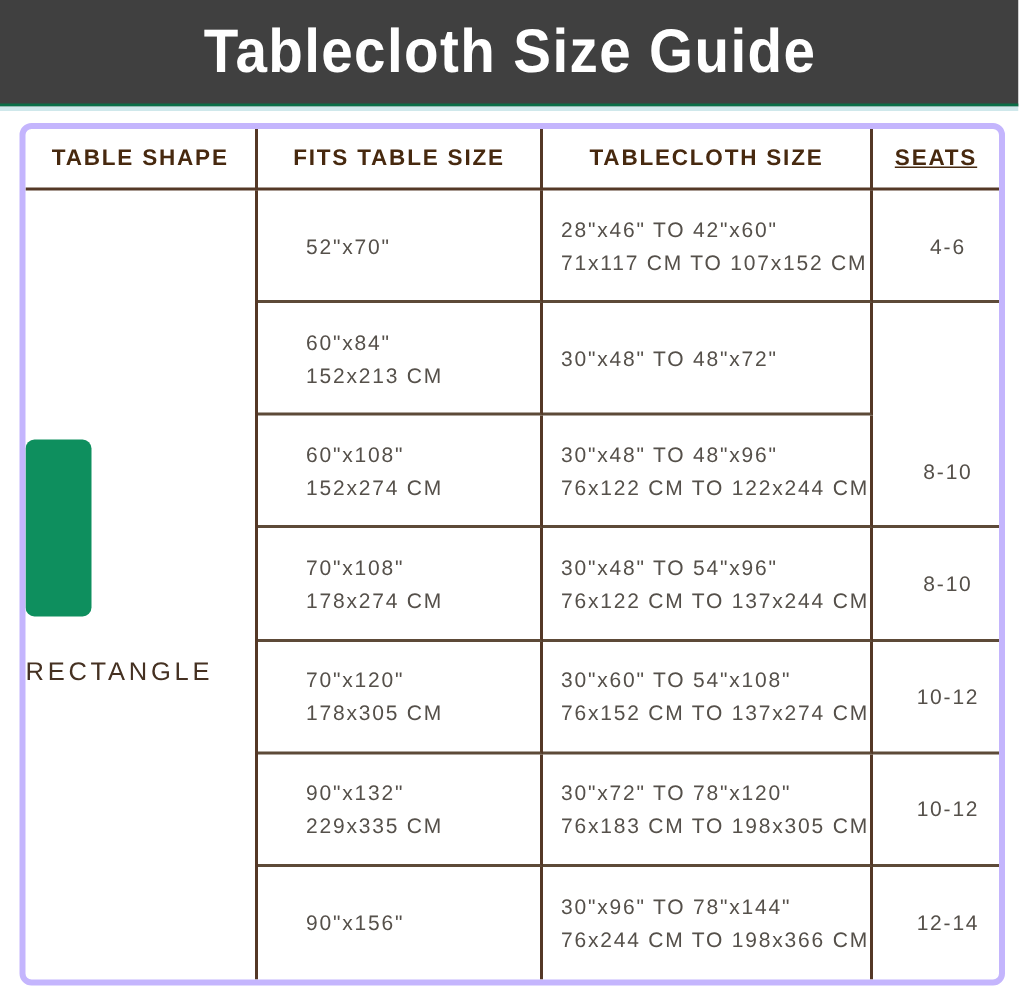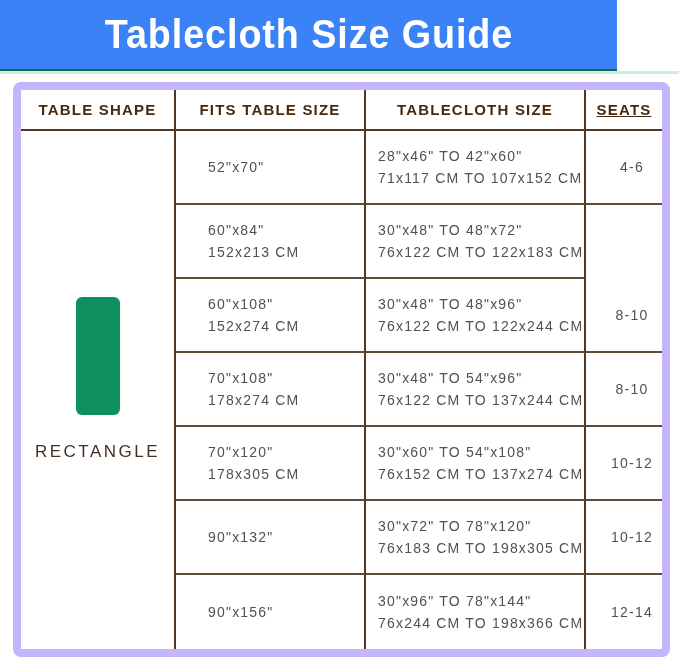--- a/index.html
+++ b/index.html
@@ -5,43 +5,43 @@
   * { box-sizing: border-box; }
   html, body {
     margin: 0; padding: 0;
     width: 679px; height: 663px;
     background: #ffffff;
     font-family: "Liberation Sans", sans-serif;
     overflow: hidden;
   }
   
   .banner {
-    width: 617px; height: 71px;
-    background: #3b82f6;
+    width: 679px; height: 71px;
+    background: #404040;
     border-bottom: 2px solid #0a6e47;
     display: flex; align-items: center; justify-content: center;
   }
   .banner h1 {
     margin: 0;
     color: #ffffff;
     font-size: 41px;
     font-weight: bold;
     letter-spacing: 1px;
     transform: scaleX(0.92);
     white-space: nowrap;
   }
   .accent-line {
     width: 679px; height: 3px;
     background: #cfe8eb;
   }
   
   .size-table {
     margin: 8px 0 0 13px;
     width: 657px; height: 575px;
-    border: 8px solid #c4b5fd;
+    border: 4px solid #c4b5fd;
     border-radius: 8px;
     display: grid;
     grid-template-columns: 155px 190px 220px 1fr;
     grid-template-rows: 41px repeat(7, 1fr);
     background: #ffffff;
     overflow: hidden;
   }
   .th {
     display: flex; align-items: center; justify-content: center;
     font-size: 15px; font-weight: bold;
@@ -67,21 +67,21 @@
   .cell.seats { align-items: center; padding-left: 16px; border-right: none; }
   .r7 { border-bottom: none; }
   .c2 { grid-column: 2; }
   .c3 { grid-column: 3; }
   .c4 { grid-column: 4; }
   
   .shape-cell {
     grid-column: 1;
     grid-row: 2 / span 7;
     border-right: 2px solid #543826;
-    display: flex; flex-direction: column; align-items: center;
+    display: flex; flex-direction: column; 
     padding-top: 166px;
   }
   .rect-shape {
     width: 44px; height: 118px;
     background: #0e8f5e;
     border-radius: 6px;
   }
   .shape-label {
     margin-top: 27px;
     font-size: 17px;
@@ -118,21 +118,20 @@
     <div>71x117 CM TO 107x152 CM</div>
   </div>
   <div class="cell seats c4">4-6</div>
 
   <div class="cell size c2">
     <div>60"x84"</div>
     <div>152x213 CM</div>
   </div>
   <div class="cell fits c3">
     <div>30"x48" TO 48"x72"</div>
-    <div>76x122 CM TO 122x183 CM</div>
   </div>
 
   <div class="cell size c2">
     <div>60"x108"</div>
     <div>152x274 CM</div>
   </div>
   <div class="cell fits c3">
     <div>30"x48" TO 48"x96"</div>
     <div>76x122 CM TO 122x244 CM</div>
   </div>
@@ -153,20 +152,21 @@
     <div>178x305 CM</div>
   </div>
   <div class="cell fits c3">
     <div>30"x60" TO 54"x108"</div>
     <div>76x152 CM TO 137x274 CM</div>
   </div>
   <div class="cell seats c4">10-12</div>
 
   <div class="cell size c2">
     <div>90"x132"</div>
+    <div>229x335 CM</div>
   </div>
   <div class="cell fits c3">
     <div>30"x72" TO 78"x120"</div>
     <div>76x183 CM TO 198x305 CM</div>
   </div>
   <div class="cell seats c4">10-12</div>
 
   <div class="cell size c2 r7">
     <div>90"x156"</div>
   </div>

